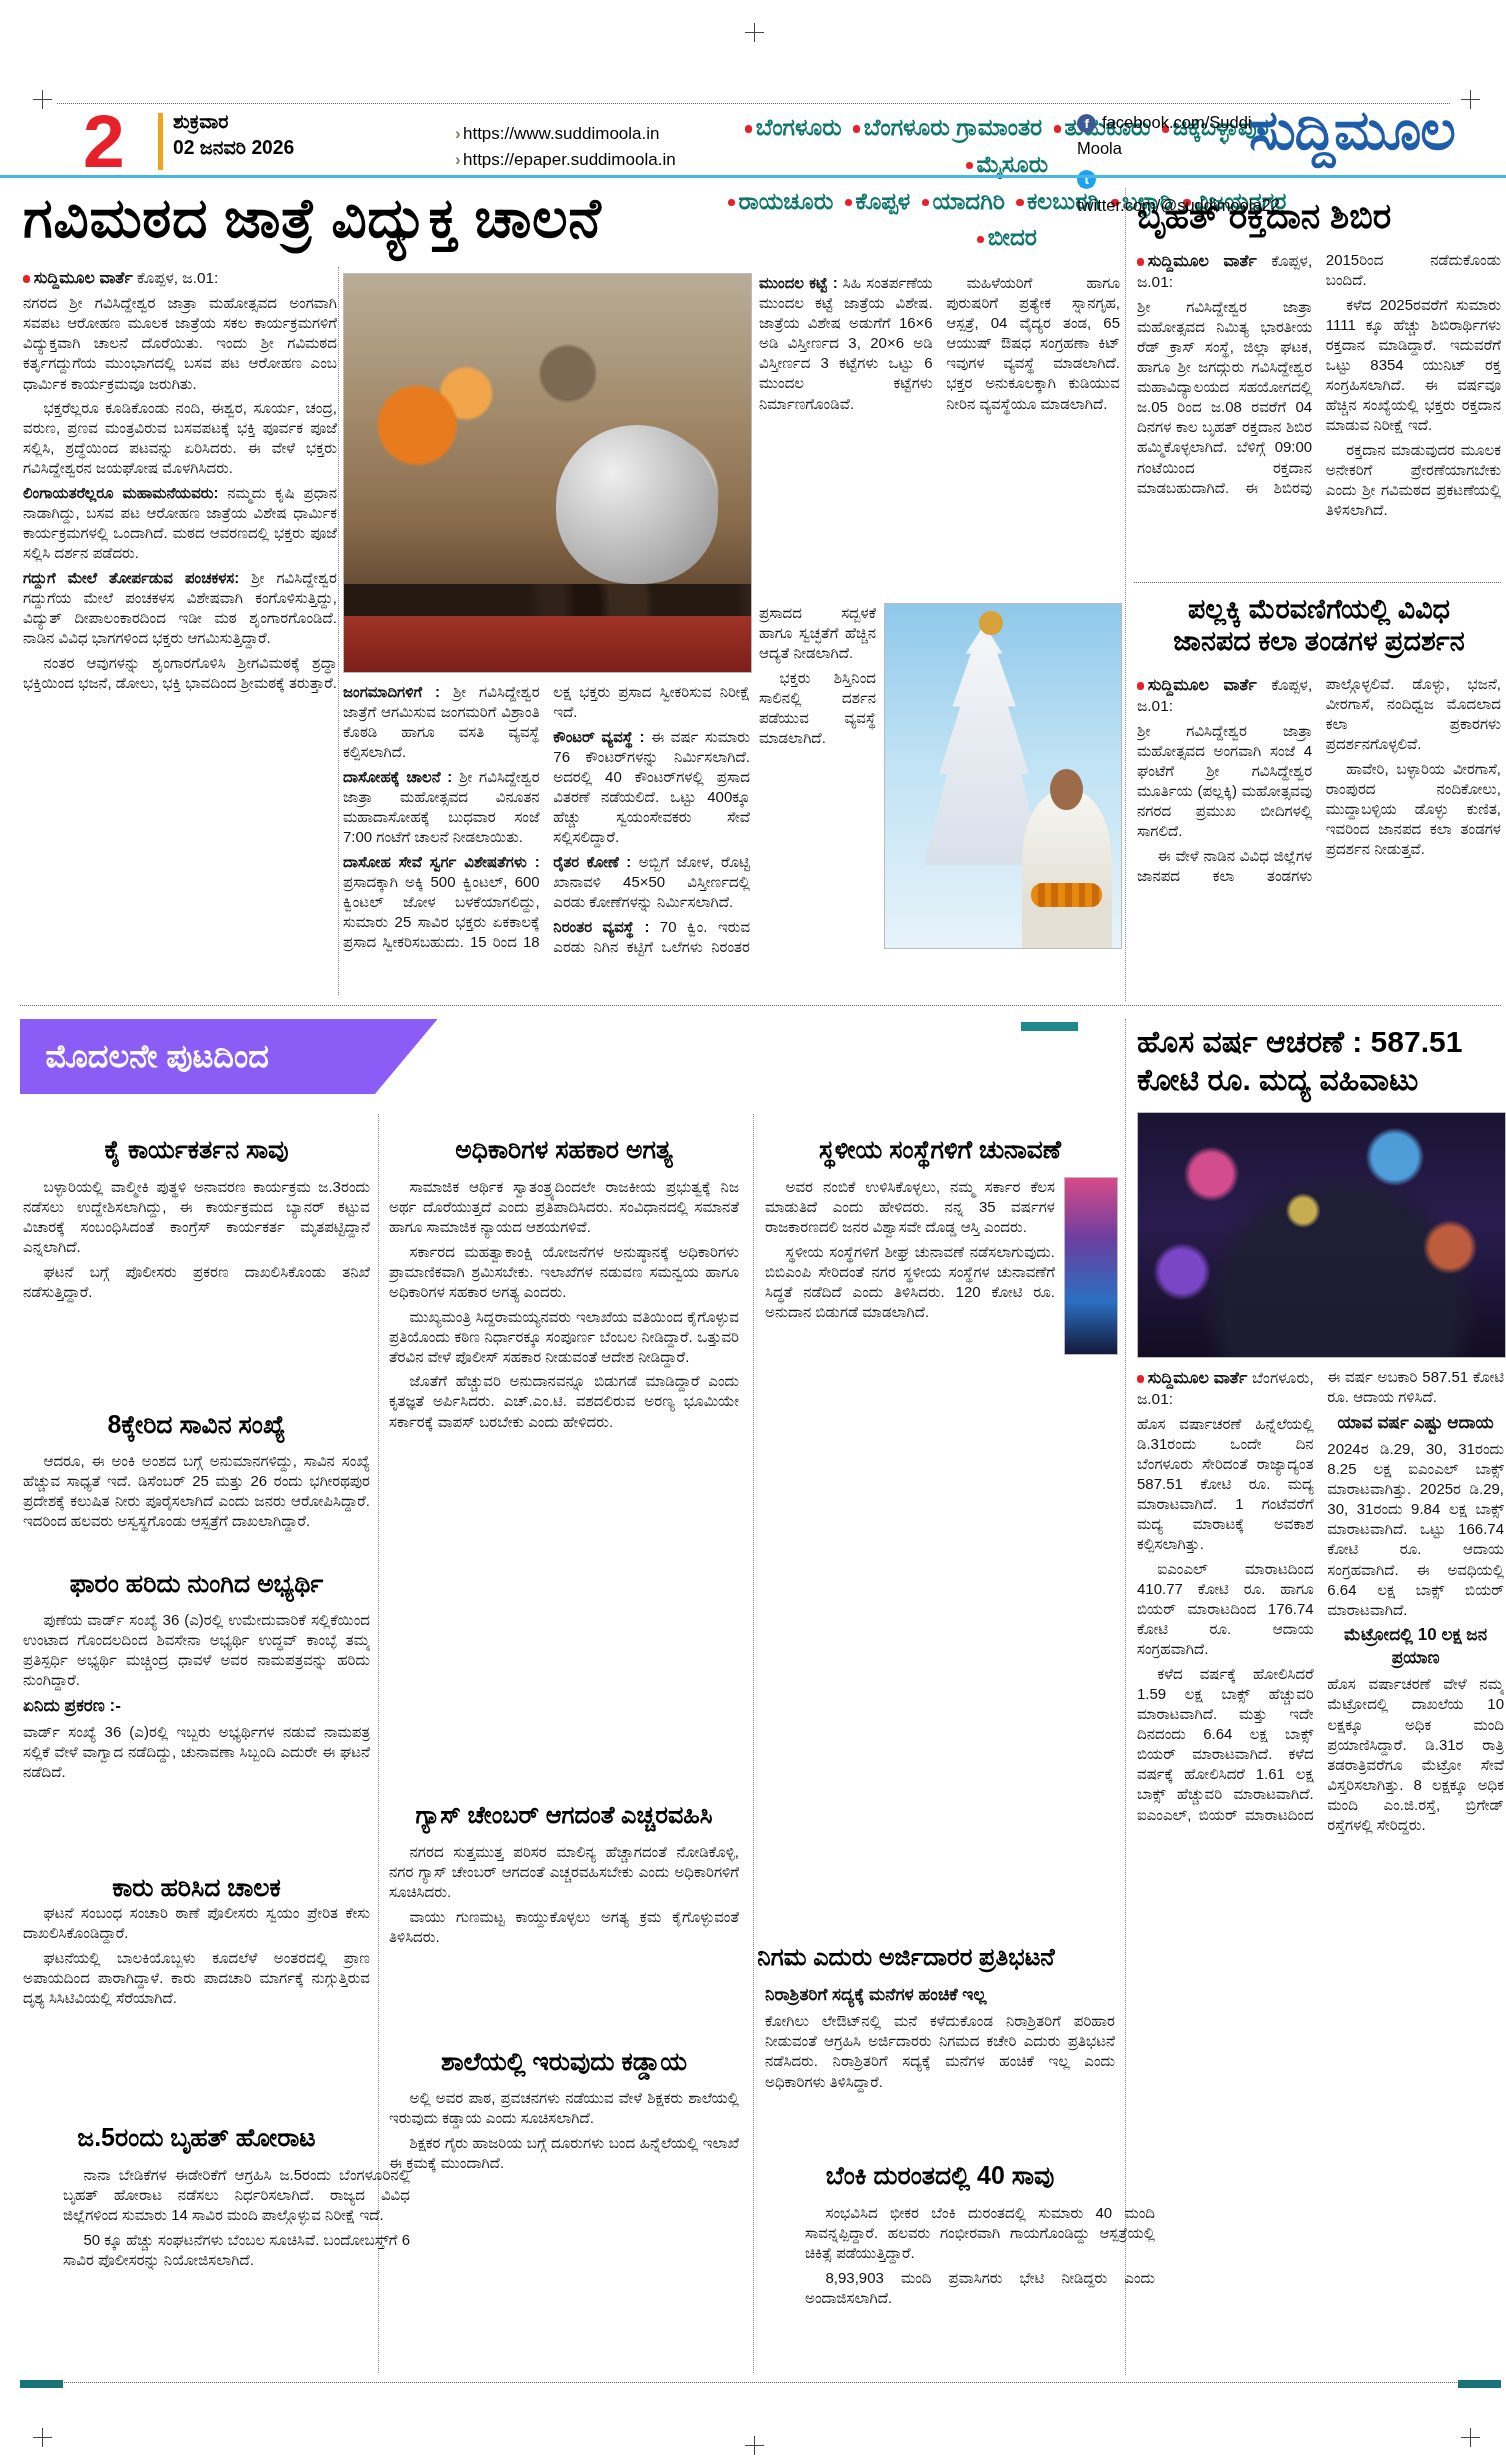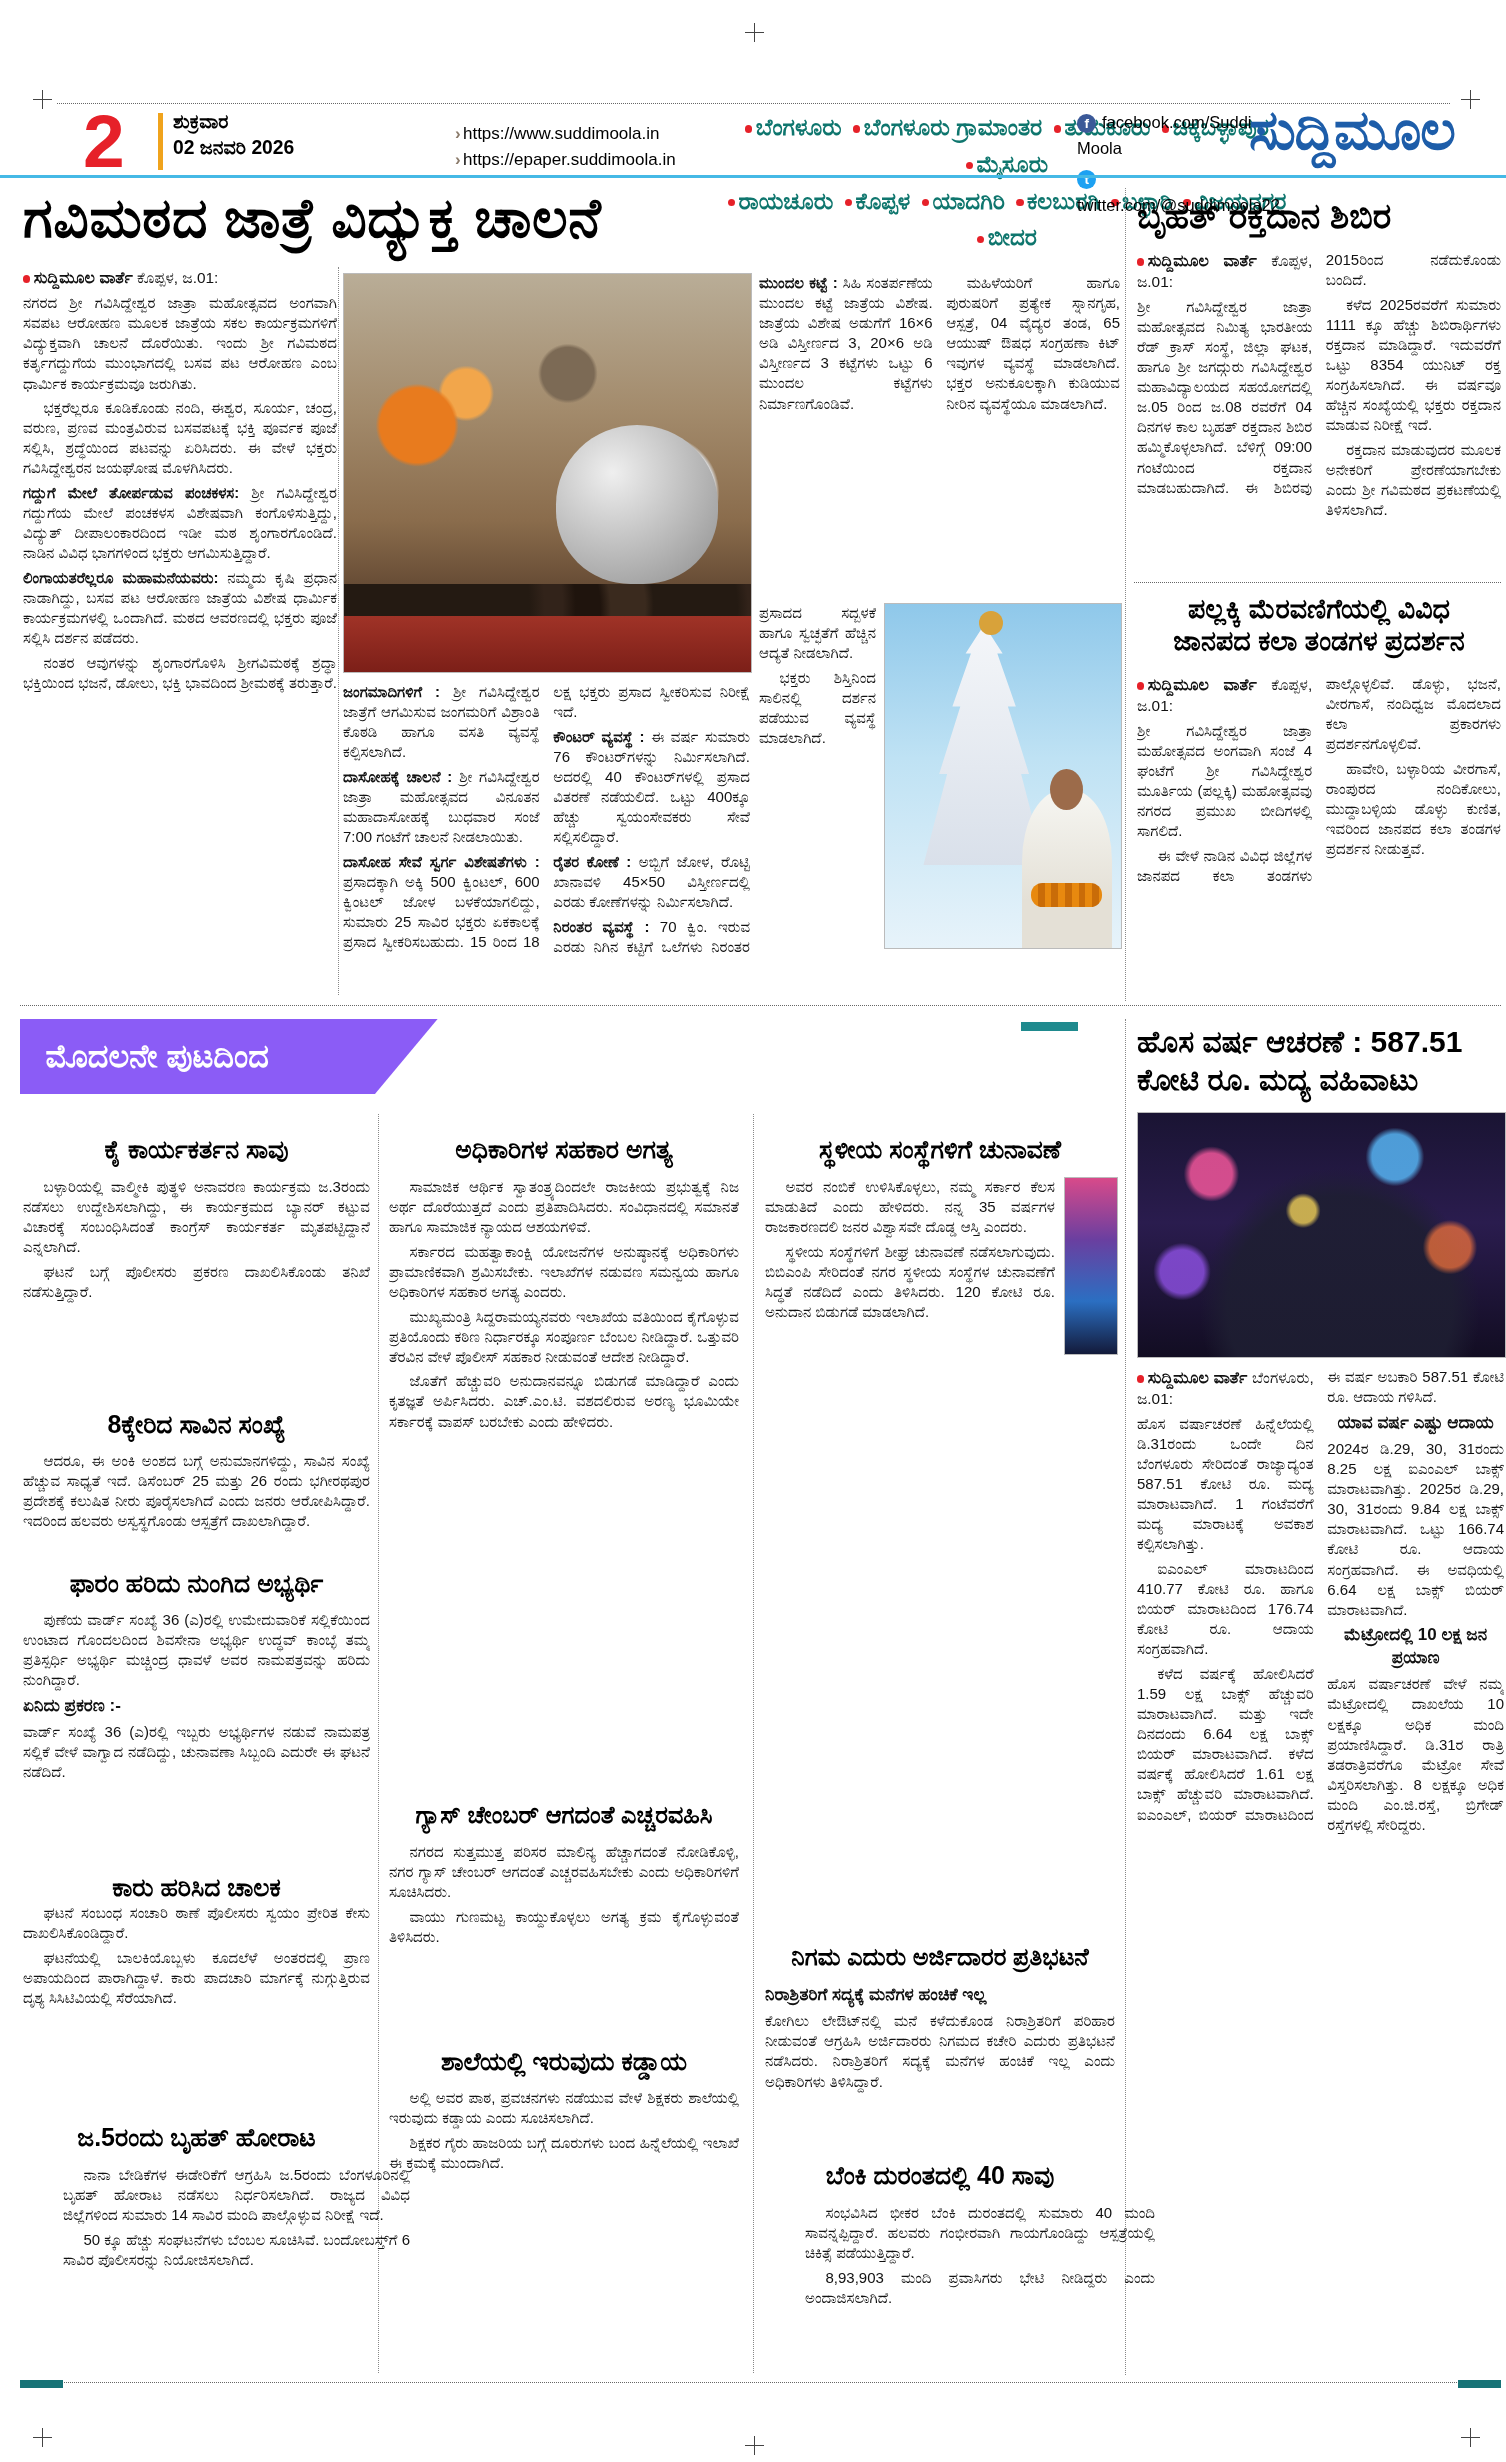--- a/index.html
+++ b/index.html
@@ -130,22 +130,22 @@
   <div class="abs cyanrule" style="left:0;top:175px;width:1507px;"></div>
 
   <div class="abs headline hl-main" style="left:23px;top:188px;width:1080px;">ಗವಿಮಠದ ಜಾತ್ರೆ ವಿದ್ಯುಕ್ತ ಚಾಲನೆ</div>
 
   <div class="abs vdot" style="left:1125px;top:188px;height:813px;"></div>
 
   <div class="abs body-text" style="left:23px;top:267px;width:314px;height:728px;overflow:hidden;">
     <p class="byline noind"><span class="rdot"></span><b>ಸುದ್ದಿಮೂಲ ವಾರ್ತೆ</b> <span>ಕೊಪ್ಪಳ, ಜ.01:</span></p>
     <p class="noind">ನಗರದ ಶ್ರೀ ಗವಿಸಿದ್ದೇಶ್ವರ ಜಾತ್ರಾ ಮಹೋತ್ಸವದ ಅಂಗವಾಗಿ ಸವಪಟ ಆರೋಹಣ ಮೂಲಕ ಜಾತ್ರೆಯ ಸಕಲ ಕಾರ್ಯಕ್ರಮಗಳಿಗೆ ವಿದ್ಯುಕ್ತವಾಗಿ ಚಾಲನೆ ದೊರೆಯಿತು. ಇಂದು ಶ್ರೀ ಗವಿಮಠದ ಕರ್ತೃಗದ್ದುಗೆಯ ಮುಂಭಾಗದಲ್ಲಿ ಬಸವ ಪಟ ಆರೋಹಣ ಎಂಬ ಧಾರ್ಮಿಕ ಕಾರ್ಯಕ್ರಮವೂ ಜರುಗಿತು.</p>
     <p>ಭಕ್ತರೆಲ್ಲರೂ ಕೂಡಿಕೊಂಡು ನಂದಿ, ಈಶ್ವರ, ಸೂರ್ಯ, ಚಂದ್ರ, ವರುಣ, ಪ್ರಣವ ಮಂತ್ರವಿರುವ ಬಸವಪಟಕ್ಕೆ ಭಕ್ತಿ ಪೂರ್ವಕ ಪೂಜೆ ಸಲ್ಲಿಸಿ, ಶ್ರದ್ಧೆಯಿಂದ ಪಟವನ್ನು ಏರಿಸಿದರು. ಈ ವೇಳೆ ಭಕ್ತರು ಗವಿಸಿದ್ದೇಶ್ವರನ ಜಯಘೋಷ ಮೊಳಗಿಸಿದರು.</p>
+    <p class="noind"><b class="runin">ಲಿಂಗಾಯತರೆಲ್ಲರೂ ಮಹಾಮನೆಯವರು:</b> <span>ನಮ್ಮದು ಕೃಷಿ ಪ್ರಧಾನ ನಾಡಾಗಿದ್ದು, ಬಸವ ಪಟ ಆರೋಹಣ ಜಾತ್ರೆಯ ವಿಶೇಷ ಧಾರ್ಮಿಕ ಕಾರ್ಯಕ್ರಮಗಳಲ್ಲಿ ಒಂದಾಗಿದೆ. ಮಠದ ಆವರಣದಲ್ಲಿ ಭಕ್ತರು ಪೂಜೆ ಸಲ್ಲಿಸಿ ದರ್ಶನ ಪಡೆದರು.</span></p>
     <p class="noind"><b class="runin">ಗದ್ದುಗೆ ಮೇಲೆ ತೋರ್ಪಡುವ ಪಂಚಕಳಸ:</b> <span>ಶ್ರೀ ಗವಿಸಿದ್ದೇಶ್ವರ ಗದ್ದುಗೆಯ ಮೇಲೆ ಪಂಚಕಳಸ ವಿಶೇಷವಾಗಿ ಕಂಗೊಳಿಸುತ್ತಿದ್ದು, ವಿದ್ಯುತ್ ದೀಪಾಲಂಕಾರದಿಂದ ಇಡೀ ಮಠ ಶೃಂಗಾರಗೊಂಡಿದೆ. ನಾಡಿನ ವಿವಿಧ ಭಾಗಗಳಿಂದ ಭಕ್ತರು ಆಗಮಿಸುತ್ತಿದ್ದಾರೆ.</span></p>
-    <p class="noind"><b class="runin">ಲಿಂಗಾಯತರೆಲ್ಲರೂ ಮಹಾಮನೆಯವರು:</b> <span>ನಮ್ಮದು ಕೃಷಿ ಪ್ರಧಾನ ನಾಡಾಗಿದ್ದು, ಬಸವ ಪಟ ಆರೋಹಣ ಜಾತ್ರೆಯ ವಿಶೇಷ ಧಾರ್ಮಿಕ ಕಾರ್ಯಕ್ರಮಗಳಲ್ಲಿ ಒಂದಾಗಿದೆ. ಮಠದ ಆವರಣದಲ್ಲಿ ಭಕ್ತರು ಪೂಜೆ ಸಲ್ಲಿಸಿ ದರ್ಶನ ಪಡೆದರು.</span></p>
     <p>ನಂತರ ಆವುಗಳನ್ನು ಶೃಂಗಾರಗೊಳಿಸಿ ಶ್ರೀಗವಿಮಠಕ್ಕೆ ಶ್ರದ್ಧಾ ಭಕ್ತಿಯಿಂದ ಭಜನೆ, ಡೋಲು, ಭಕ್ತಿ ಭಾವದಿಂದ ಶ್ರೀಮಠಕ್ಕೆ ತರುತ್ತಾರೆ.</p>
   </div>
 
   <div class="abs vdot" style="left:338px;top:267px;height:728px;"></div>
 
   <div class="abs photo ph-lead" style="left:343px;top:273px;width:407px;height:398px;">
     <div class="cauldron"></div>
     <div class="heads"></div>
     <div class="carpet"></div>
   </div>
@@ -276,21 +276,21 @@
     <p>ಶಿಕ್ಷಕರ ಗೈರು ಹಾಜರಿಯ ಬಗ್ಗೆ ದೂರುಗಳು ಬಂದ ಹಿನ್ನೆಲೆಯಲ್ಲಿ ಇಲಾಖೆ ಈ ಕ್ರಮಕ್ಕೆ ಮುಂದಾಗಿದೆ.</p>
   </div>
 
   <div class="abs headline hl-md" style="left:765px;top:1134px;width:350px;">ಸ್ಥಳೀಯ ಸಂಸ್ಥೆಗಳಿಗೆ ಚುನಾವಣೆ</div>
   <div class="abs photo ph-small" style="left:1064px;top:1177px;width:52px;height:176px;"></div>
   <div class="abs body-text" style="left:765px;top:1177px;width:290px;height:756px;overflow:hidden;">
     <p>ಅವರ ನಂಬಿಕೆ ಉಳಿಸಿಕೊಳ್ಳಲು, ನಮ್ಮ ಸರ್ಕಾರ ಕೆಲಸ ಮಾಡುತಿದೆ ಎಂದು ಹೇಳಿದರು. ನನ್ನ 35 ವರ್ಷಗಳ ರಾಜಕಾರಣದಲಿ ಜನರ ವಿಶ್ವಾಸವೇ ದೊಡ್ಡ ಆಸ್ತಿ ಎಂದರು.</p>
     <p>ಸ್ಥಳೀಯ ಸಂಸ್ಥೆಗಳಿಗೆ ಶೀಘ್ರ ಚುನಾವಣೆ ನಡೆಸಲಾಗುವುದು. ಬಿಬಿಎಂಪಿ ಸೇರಿದಂತೆ ನಗರ ಸ್ಥಳೀಯ ಸಂಸ್ಥೆಗಳ ಚುನಾವಣೆಗೆ ಸಿದ್ಧತೆ ನಡೆದಿದೆ ಎಂದು ತಿಳಿಸಿದರು. 120 ಕೋಟಿ ರೂ. ಅನುದಾನ ಬಿಡುಗಡೆ ಮಾಡಲಾಗಿದೆ.</p>
   </div>
 
-  <div class="abs headline hl-md" style="left:765px;top:1943px;width:350px;font-size:24px;">ನಿಗಮ ಎದುರು ಅರ್ಜಿದಾರರ ಪ್ರತಿಭಟನೆ</div>
+  <div class="abs headline hl-md" style="left:731px;top:1943px;width:350px;font-size:24px;">ನಿಗಮ ಎದುರು ಅರ್ಜಿದಾರರ ಪ್ರತಿಭಟನೆ</div>
   <div class="abs body-text" style="left:765px;top:1984px;width:350px;height:159px;overflow:hidden;">
     <p class="subhead-left">ನಿರಾಶ್ರಿತರಿಗೆ ಸದ್ಯಕ್ಕೆ ಮನೆಗಳ ಹಂಚಿಕೆ ಇಲ್ಲ</p>
     <p class="noind">ಕೋಗಿಲು ಲೇಔಟ್‌ನಲ್ಲಿ ಮನೆ ಕಳೆದುಕೊಂಡ ನಿರಾಶ್ರಿತರಿಗೆ ಪರಿಹಾರ ನೀಡುವಂತೆ ಆಗ್ರಹಿಸಿ ಅರ್ಜಿದಾರರು ನಿಗಮದ ಕಚೇರಿ ಎದುರು ಪ್ರತಿಭಟನೆ ನಡೆಸಿದರು. ನಿರಾಶ್ರಿತರಿಗೆ ಸದ್ಯಕ್ಕೆ ಮನೆಗಳ ಹಂಚಿಕೆ ಇಲ್ಲ ಎಂದು ಅಧಿಕಾರಿಗಳು ತಿಳಿಸಿದ್ದಾರೆ.</p>
   </div>
 
   <div class="abs headline hl-md" style="left:765px;top:2160px;width:350px;">ಬೆಂಕಿ ದುರಂತದಲ್ಲಿ 40 ಸಾವು</div>
   <div class="abs body-text" style="left:765px;top:2203px;width:350px;height:171px;overflow:hidden;margin-left:40px;">
     <p>ಸಂಭವಿಸಿದ ಭೀಕರ ಬೆಂಕಿ ದುರಂತದಲ್ಲಿ ಸುಮಾರು 40 ಮಂದಿ ಸಾವನ್ನಪ್ಪಿದ್ದಾರೆ. ಹಲವರು ಗಂಭೀರವಾಗಿ ಗಾಯಗೊಂಡಿದ್ದು ಆಸ್ಪತ್ರೆಯಲ್ಲಿ ಚಿಕಿತ್ಸೆ ಪಡೆಯುತ್ತಿದ್ದಾರೆ.</p>
     <p>8,93,903 ಮಂದಿ ಪ್ರವಾಸಿಗರು ಭೇಟಿ ನೀಡಿದ್ದರು ಎಂದು ಅಂದಾಜಿಸಲಾಗಿದೆ.</p>
   </div>

